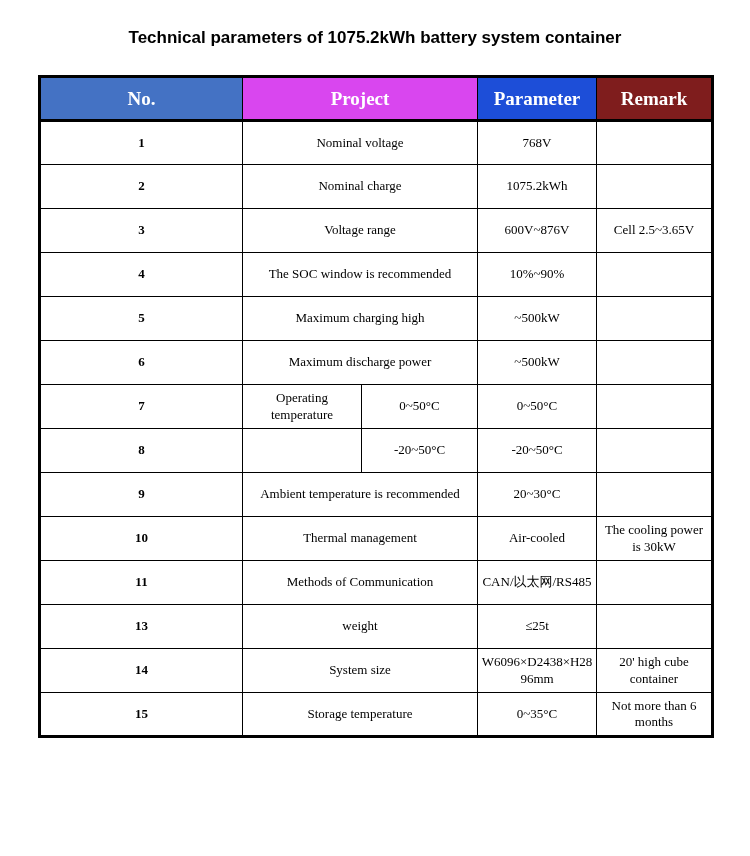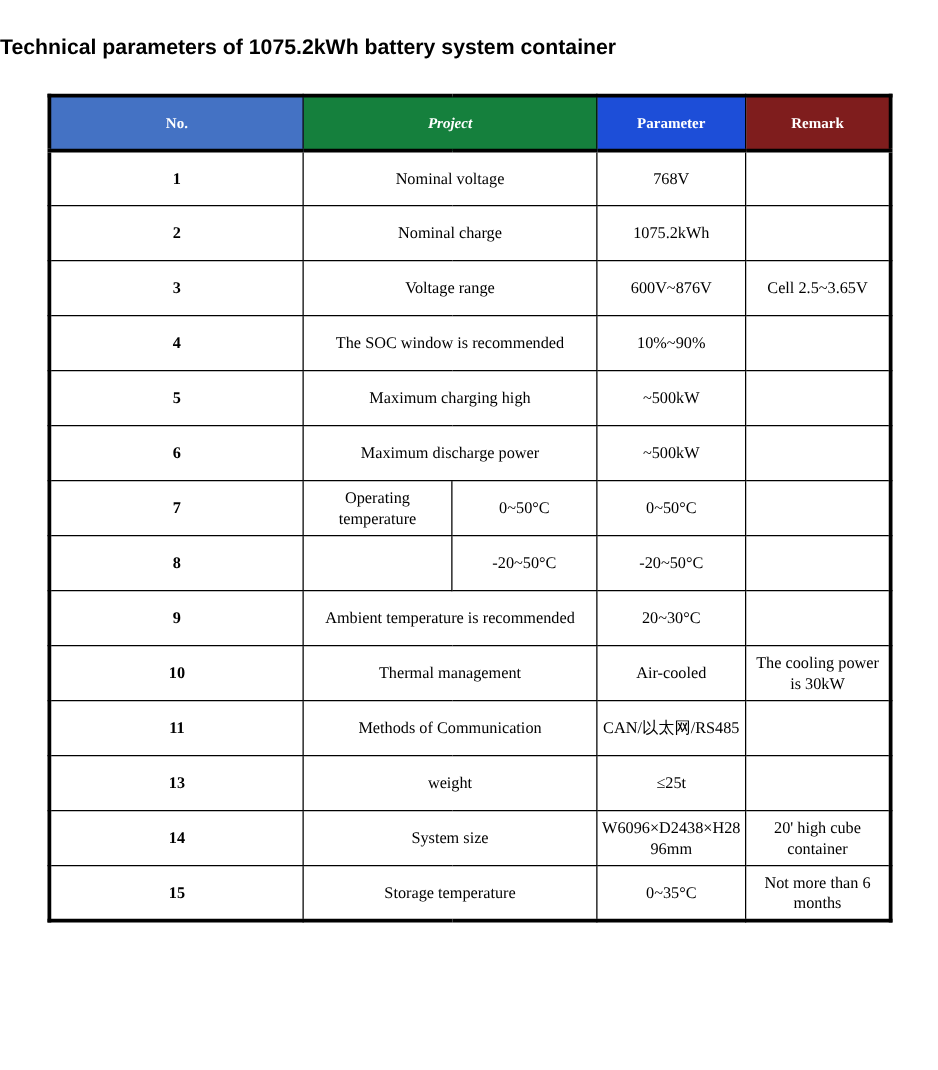--- a/index.html
+++ b/index.html
@@ -12,20 +12,21 @@
     height: 856px;
     position: relative;
     font-family: "Liberation Serif", serif;
     color: #000000;
   }
   .page-title {
     position: absolute;
     top: 28px;
     left: 0;
     width: 750px;
+    text-align: center;
     font-family: "Liberation Sans", sans-serif;
     font-weight: bold;
     font-size: 17px;
     color: #000000;
   }
   .table-wrap {
     position: absolute;
     top: 75px;
     left: 38px;
   }
@@ -43,21 +44,21 @@
     padding: 2px 3px;
     font-size: 13px;
     line-height: 1.25;
     overflow-wrap: anywhere;
     box-sizing: border-box;
   }
   table.params thead th {
     height: 44px;
     color: #ffffff;
     font-weight: bold;
-    font-size: 12px;
+    font-size: 19px;
     border-bottom: 3px solid #000000;
     font-family: "Liberation Serif", serif;
   }
   table.params tbody tr {
     height: 44px;
   }
   td.no-cell {
     font-weight: bold;
   }
 </style>
@@ -71,21 +72,21 @@
     <colgroup>
       <col style="width:203px">
       <col style="width:119px">
       <col style="width:116px">
       <col style="width:119px">
       <col style="width:116px">
     </colgroup>
     <thead>
       <tr>
         <th style="background: rgb(68, 114, 196); color: rgb(255, 255, 255);">No.</th>
-        <th colspan="2" style="background: #15803d; color: rgb(255, 255, 255); font-style: italic;">Project</th>
+        <th colspan="2" style="background: #d946ef; color: rgb(255, 255, 255);">Project</th>
         <th style="background: #1d4ed8; color: rgb(255, 255, 255);">Parameter</th>
         <th style="background: #7f1d1d; color: rgb(255, 255, 255);">Remark</th>
       </tr>
     </thead>
     <tbody>
         <tr>
           <td class="no-cell">1</td>
           <td colspan="2">Nominal voltage</td>
           <td>768V</td>
           <td></td>

